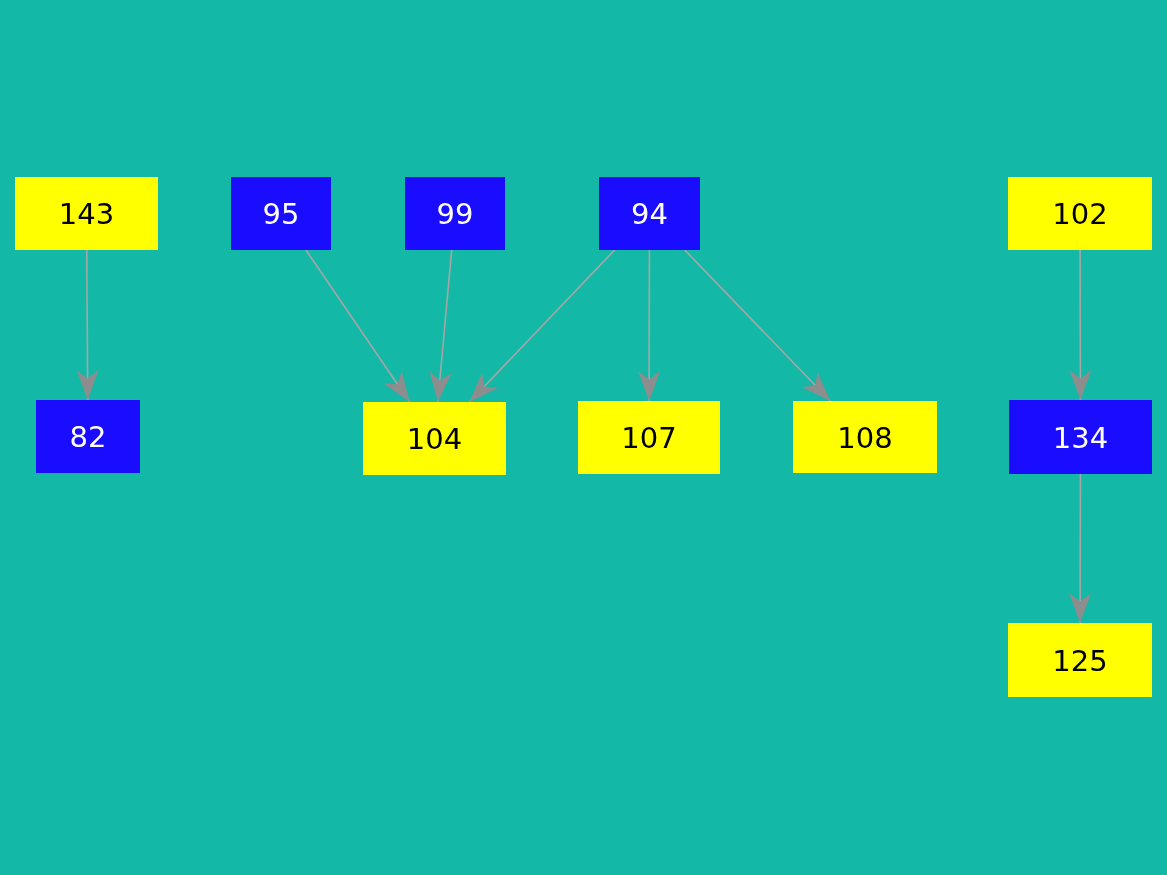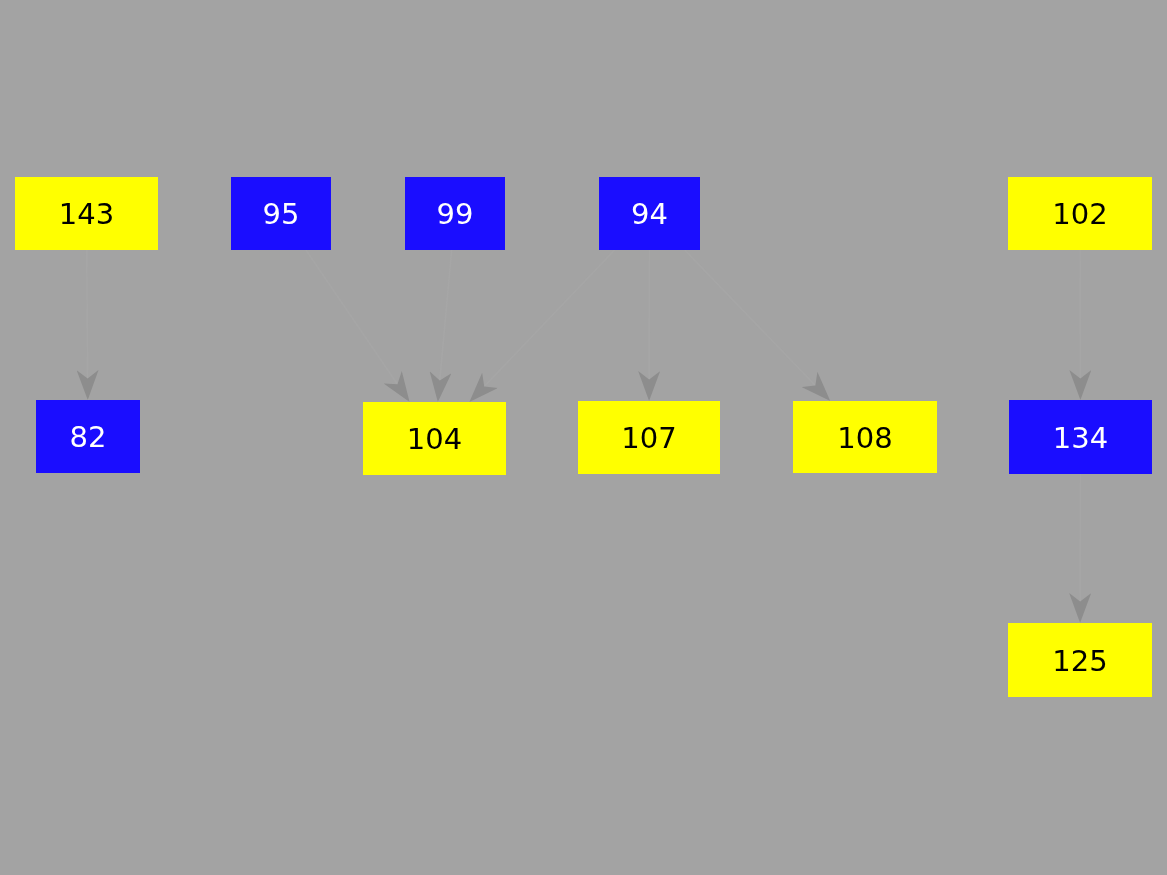--- a/index.html
+++ b/index.html
@@ -5,21 +5,21 @@
   html, body {
     margin: 0;
     padding: 0;
     background: #ffffff;
     font-family: "DejaVu Sans", "Liberation Sans", sans-serif;
   }
   .canvas {
     position: relative;
     width: 1167px;
     height: 875px;
-    background: #a3a3a3;
+    background: #14b8a6;
     overflow: hidden;
   }
   svg { display: block; }
   text {
     font-family: "DejaVu Sans", "Liberation Sans", sans-serif;
     font-size: 29px;
   }
 </style>
 </head>
 <body>

